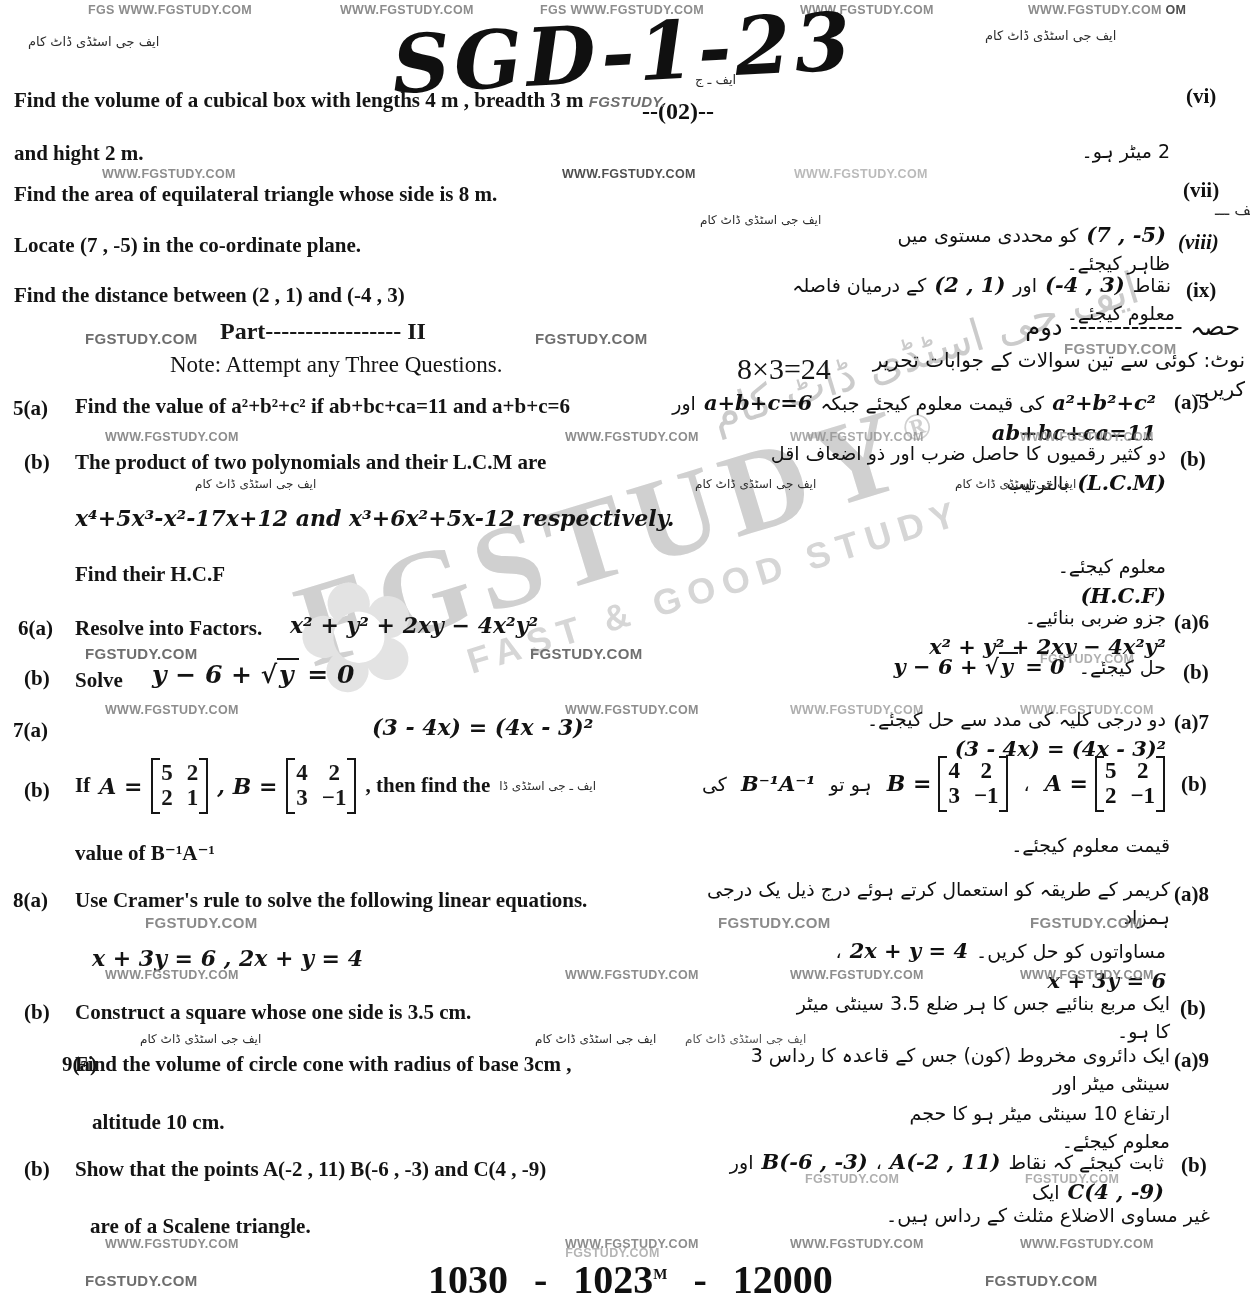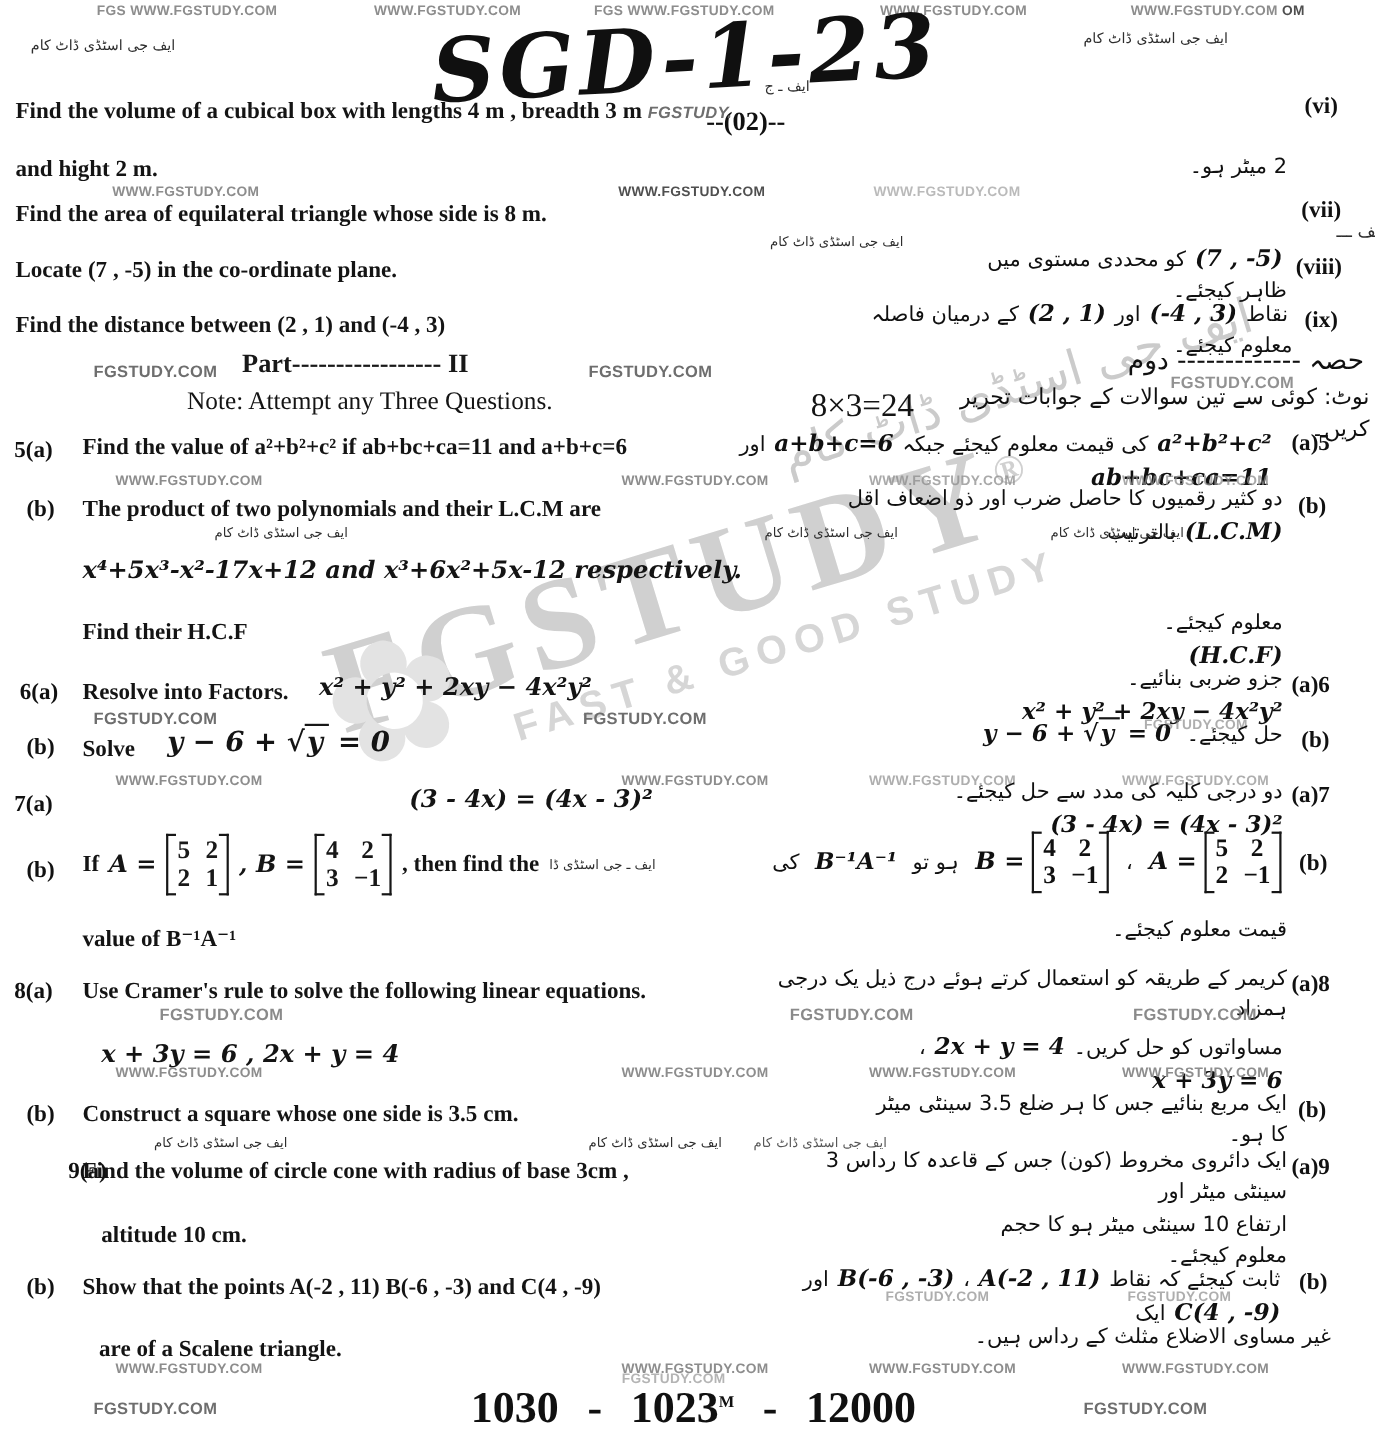--- a/index.html
+++ b/index.html
@@ -73,21 +73,21 @@
   <div class="pos wm wm-dark" style="left:562px;top:167px;">WWW.FGSTUDY.COM</div>
   <div class="pos wm" style="left:794px;top:167px;opacity:.6;">WWW.FGSTUDY.COM</div>
 
   <div class="pos en" style="left:14px;top:182px;">Find the area of equilateral triangle whose side is 8 m.</div>
   <div class="pos lbl" style="left:1183px;top:178px;">(vii)</div>
   <div class="pos uwm" style="left:700px;top:213px;">ایف جی اسٹڈی ڈاٹ کام</div>
   <div class="pos uwm" style="left:1215px;top:200px;font-size:16px;">ایف ـــ</div>
 
   <div class="pos en" style="left:14px;top:233px;">Locate (7 , -5) in the co-ordinate plane.</div>
   <div class="pos ur" style="left:860px;top:220px;width:310px;"><span class="seg" dir="ltr">(7 , -5)</span><span class="seg">کو محددی مستوی میں ظاہر کیجئے۔</span></div>
-  <div class="pos lbl" style="left:1178px;top:230px;">(viii)</div>
+  <div class="pos lbl" style="left:1178px;top:230px;font-style:italic;">(viii)</div>
 
   <div class="pos en" style="left:14px;top:283px;">Find the distance between (2 , 1) and (-4 , 3)</div>
   <div class="pos ur" style="left:790px;top:270px;width:385px;"><span class="seg">نقاط</span><span class="seg" dir="ltr">(-4 , 3)</span><span class="seg">اور</span><span class="seg" dir="ltr">(2 , 1)</span><span class="seg">کے درمیان فاصلہ معلوم کیجئے۔</span></div>
   <div class="pos lbl" style="left:1186px;top:278px;">(ix)</div>
 
   <div class="pos wm wm-big" style="left:85px;top:330px;">FGSTUDY.COM</div>
   <div class="pos" style="left:220px;top:318px;font-weight:bold;font-size:24px;"><span>Part</span><span>-----------------</span> <span>II</span></div>
   <div class="pos wm wm-big" style="left:535px;top:330px;">FGSTUDY.COM</div>
   <div class="pos ur" style="left:980px;top:310px;width:260px;font-size:24px;font-weight:normal;">حصہ ------------- دوم</div>
   <div class="pos wm wm-big" style="left:1064px;top:340px;opacity:.75;">FGSTUDY.COM</div>

